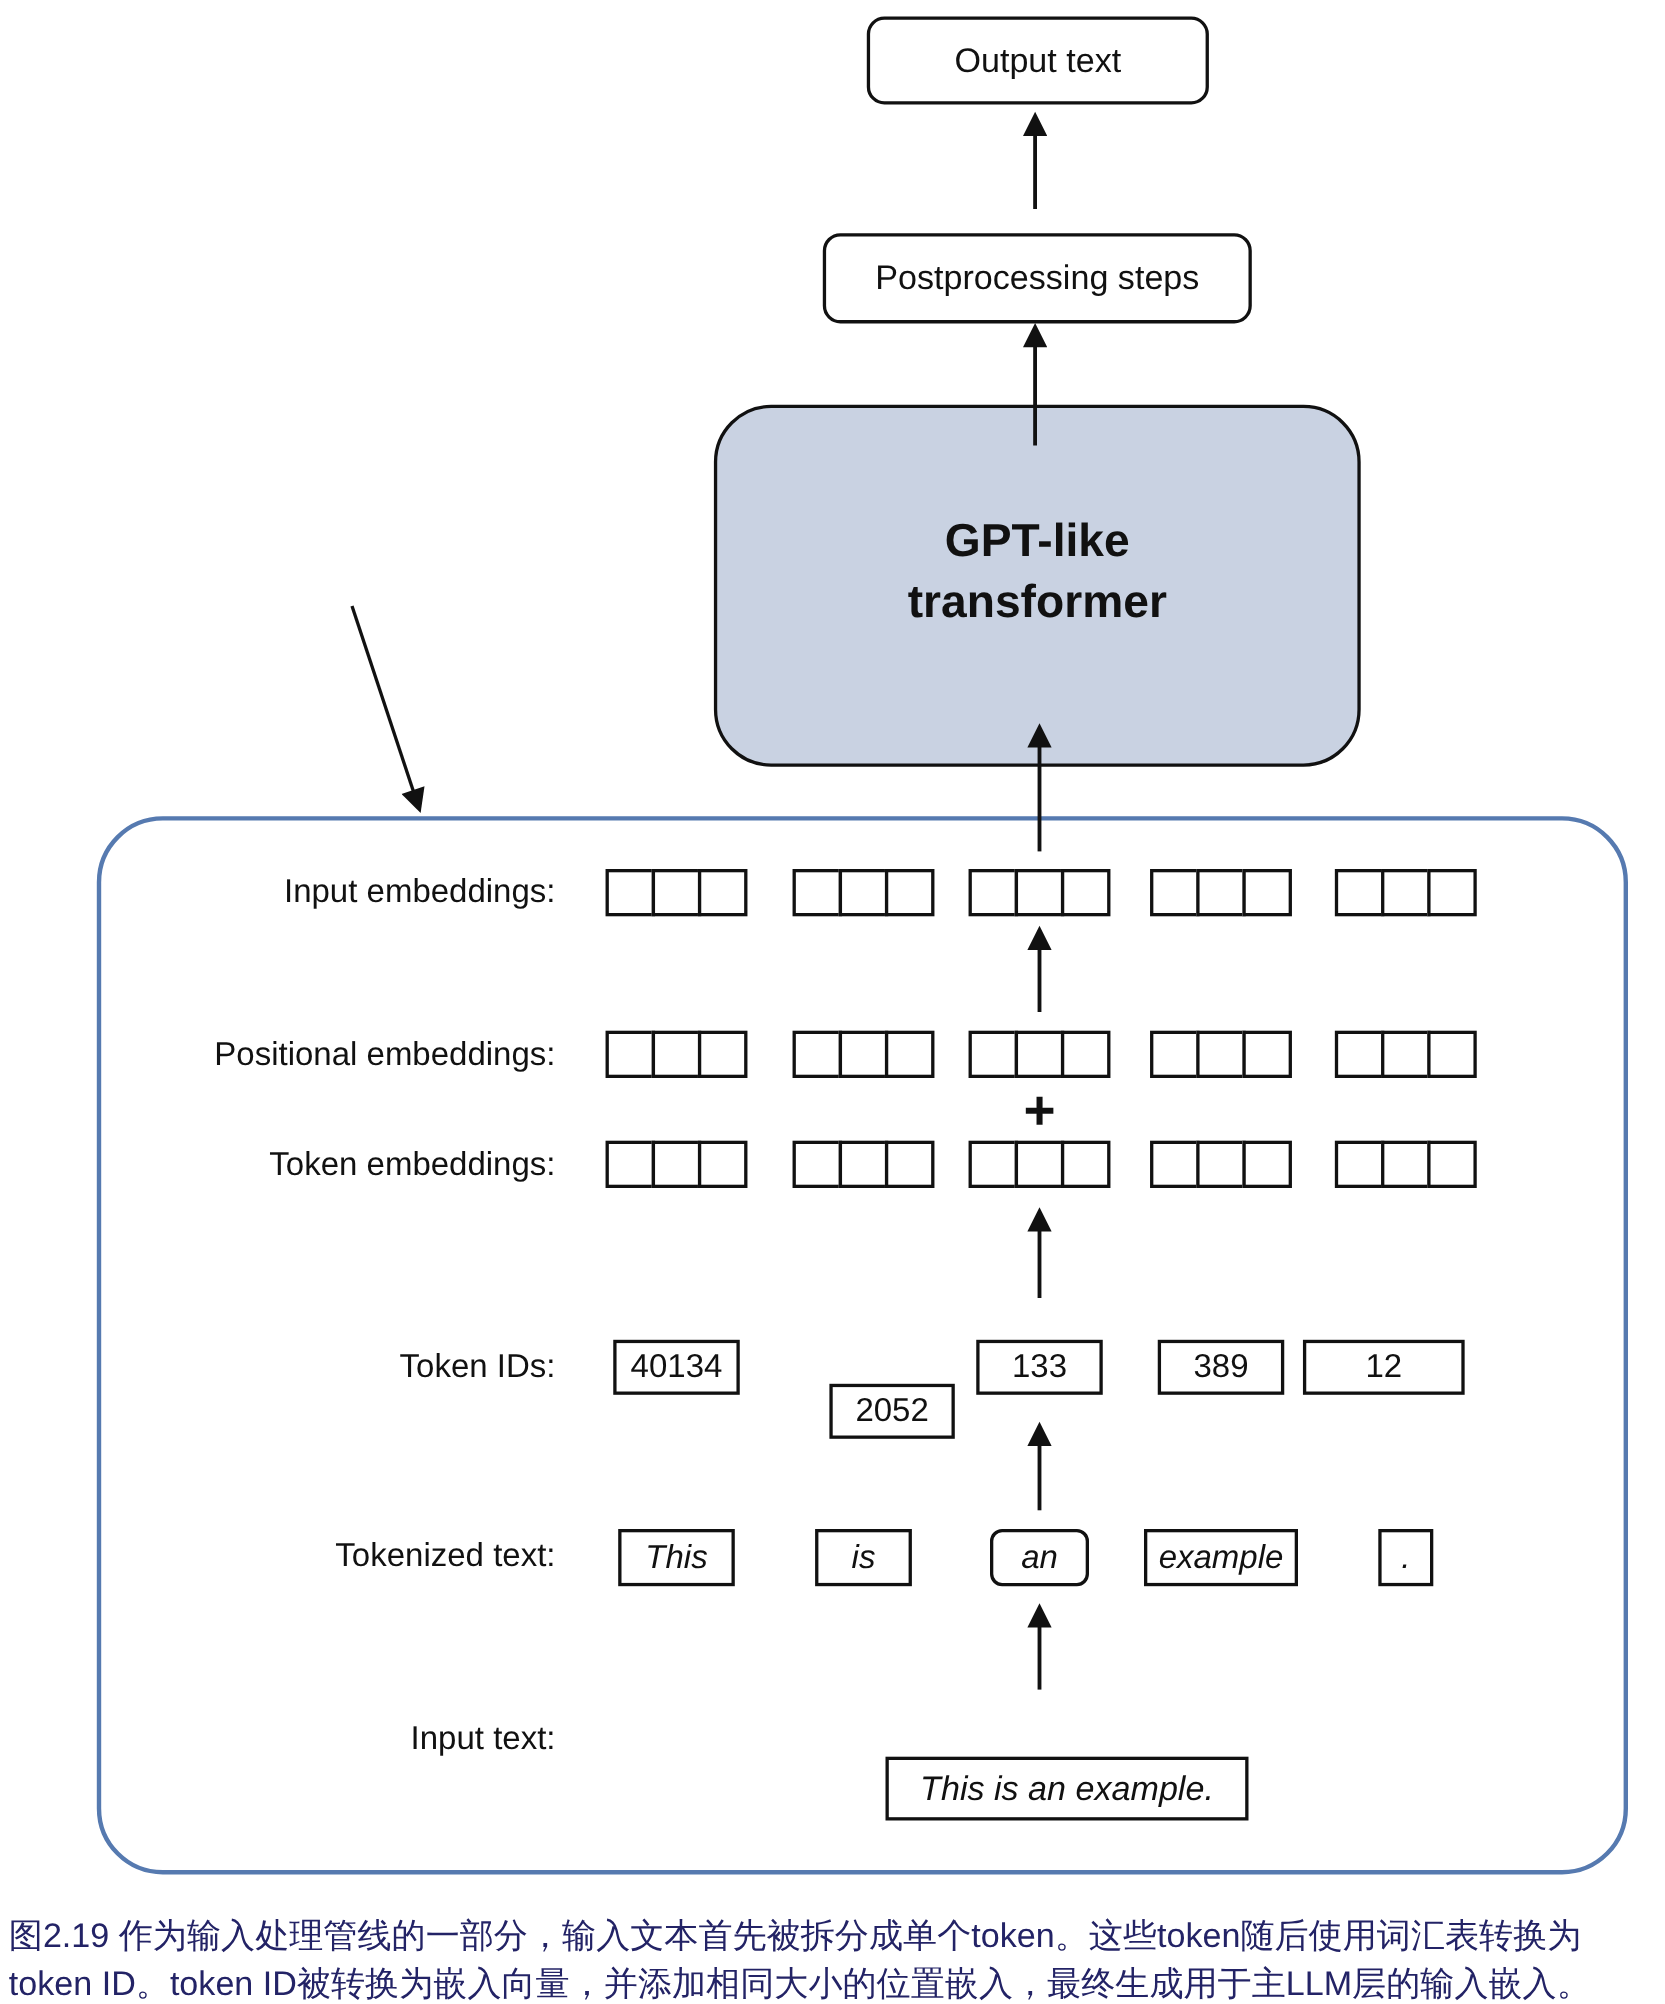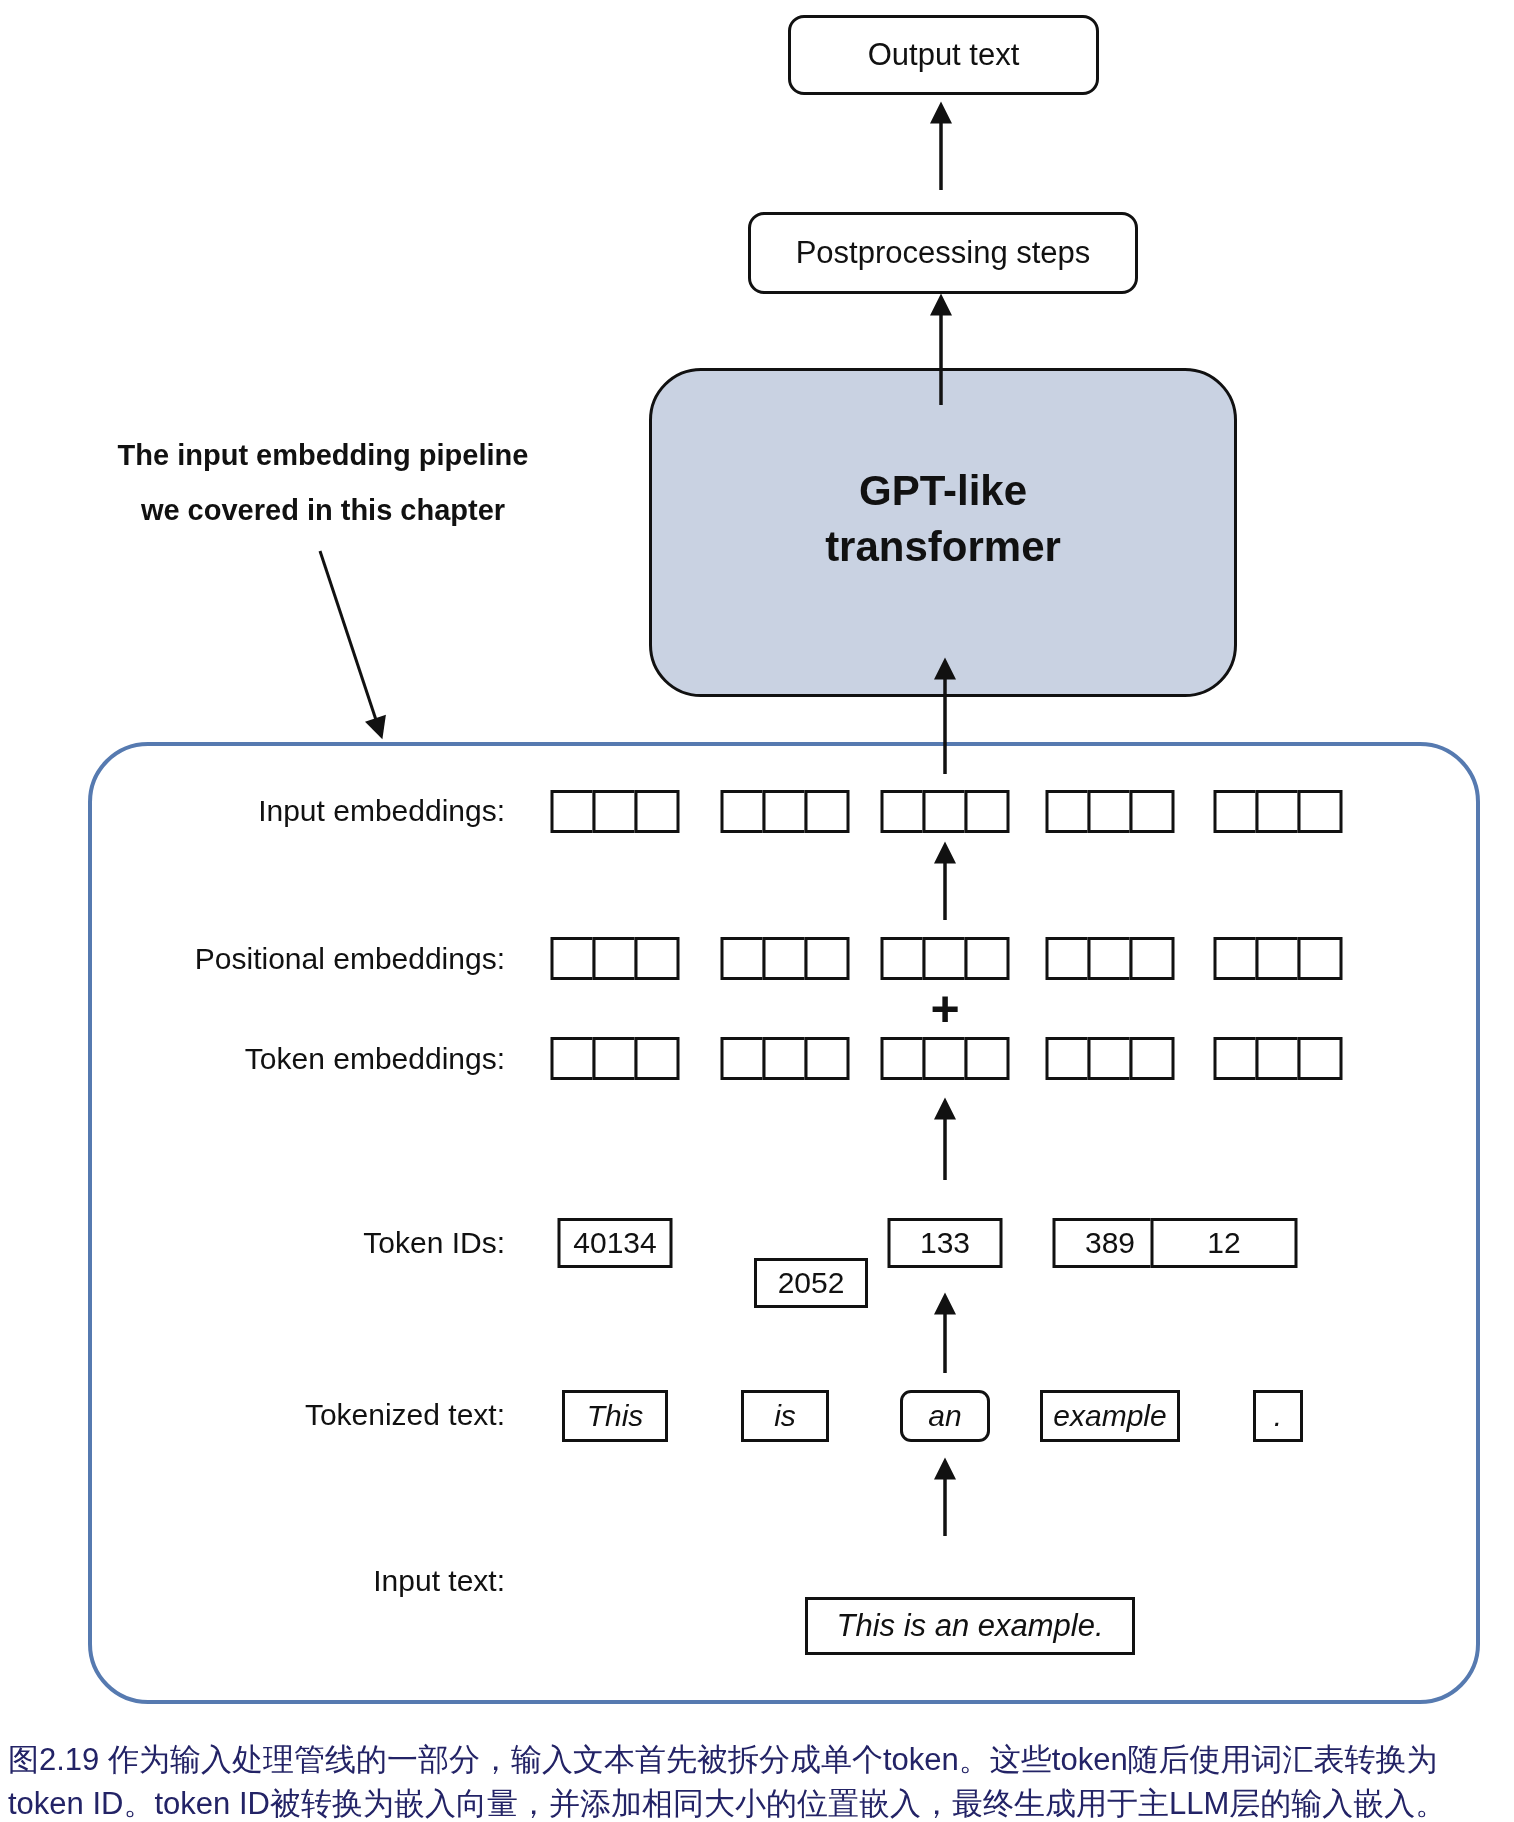--- a/index.html
+++ b/index.html
@@ -147,24 +147,20 @@
 
   <div class="flow-box" id="post-box">
     <span>Postprocessing steps</span>
   </div>
 
   <div id="gpt-box">
     <div class="gpt-line">GPT-like</div>
     <div class="gpt-line">transformer</div>
   </div>
 
-  <div id="annotation">
-    <div>The input embedding pipeline</div>
-    <div>we covered in this chapter</div>
-  </div>
 
   <div id="pipeline-container"></div>
 
   <div class="row-label" style="top:794px;">Input embeddings:</div>
   <div class="row-label" style="top:942px;">Positional embeddings:</div>
   <div class="row-label" style="top:1042px;">Token embeddings:</div>
   <div class="row-label" style="top:1226px;">Token IDs:</div>
   <div class="row-label" style="top:1398px;">Tokenized text:</div>
   <div class="row-label" style="top:1564px;">Input text:</div>
 
@@ -249,21 +245,21 @@
         <div class="emb-cell"></div>
       </div>
     </div>
 
   <div id="plus-op">+</div>
 
   <div class="val-box id-box" style="left:615px;width:115px;">40134</div>
   <div class="val-box id-box" style="left:811px;width:114px;margin-top:40px;">2052</div>
   <div class="val-box id-box" style="left:945px;width:115px;">133</div>
   <div class="val-box id-box" style="left:1110px;width:115px;">389</div>
-  <div class="val-box id-box" style="left:1224px;width:147px;">12</div>
+  <div class="val-box id-box" style="left:1258px;width:147px;">12</div>
 
   <div class="val-box tok-box" style="left:615px;width:106px;">This</div>
   <div class="val-box tok-box" style="left:785px;width:88px;">is</div>
   <div class="val-box tok-box" style="left:945px;width:90px;border-radius:11px;">an</div>
   <div class="val-box tok-box" style="left:1110px;width:140px;">example</div>
   <div class="val-box tok-box" style="left:1278px;width:50px;">.</div>
 
   <div id="input-text-box">
     <span>This is an example.</span>
   </div>

